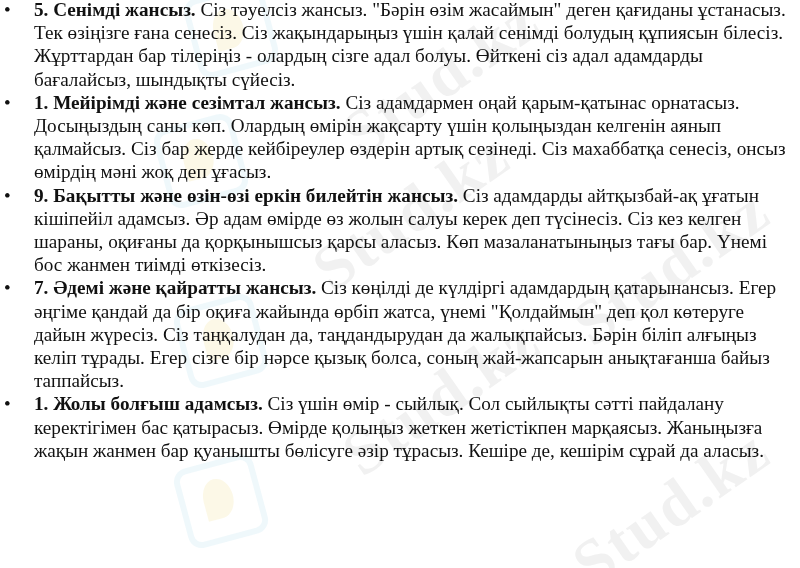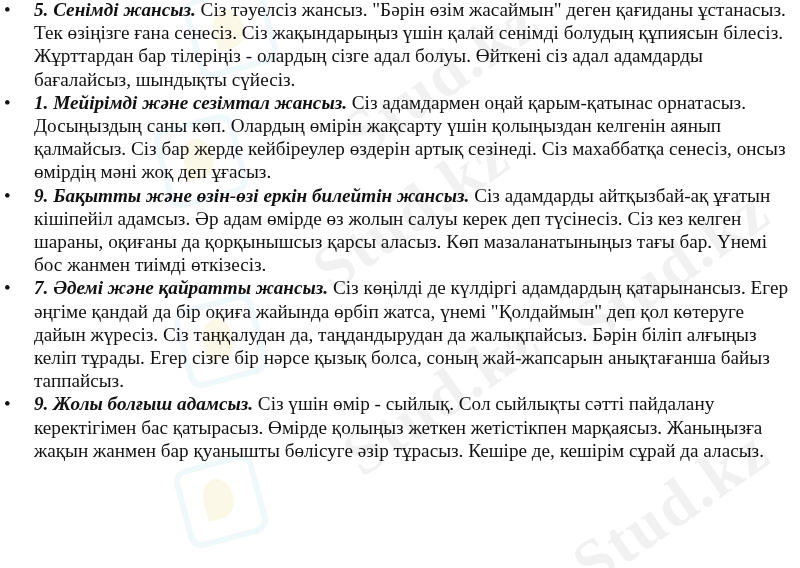--- a/index.html
+++ b/index.html
@@ -63,21 +63,20 @@
   }
   .item:first-child { margin-top: -2px; }
   .bullet {
     position: absolute;
     left: 4px;
     top: 0;
     font-size: 19px;
   }
   .lead {
     font-weight: bold;
-    font-style: italic;
   }
 </style>
 </head>
 <body>
 
 <div class="watermark-layer">
   <div class="wm-logo" style="left:190px;top:-10px;"></div>
   <div class="wm-text" style="left:330px;top:40px;">Stud.kz</div>
   <div class="wm-logo" style="left:160px;top:120px;"></div>
   <div class="wm-text" style="left:300px;top:175px;">Stud.kz</div>
@@ -100,15 +99,15 @@
   <li class="item">
     <span class="bullet">•</span>
     <span class="lead">9. Бақытты және өзін-өзі еркін билейтін жансыз.</span><span> Сіз адамдарды айтқызбай-ақ ұғатын кішіпейіл адамсыз. Әр адам өмірде өз жолын салуы керек деп түсінесіз. Сіз кез келген шараны, оқиғаны да қорқынышсыз қарсы аласыз. Көп мазаланатыныңыз тағы бар. Үнемі бос жанмен тиімді өткізесіз.</span>
   </li>
   <li class="item">
     <span class="bullet">•</span>
     <span class="lead">7. Әдемі және қайратты жансыз.</span><span> Сіз көңілді де күлдіргі адамдардың қатарынансыз. Егер әңгіме қандай да бір оқиға жайында өрбіп жатса, үнемі "Қолдаймын" деп қол көтеруге дайын жүресіз. Сіз таңқалудан да, таңдандырудан да жалықпайсыз. Бәрін біліп алғыңыз келіп тұрады. Егер сізге бір нәрсе қызық болса, соның жай-жапсарын анықтағанша байыз таппайсыз.</span>
   </li>
   <li class="item">
     <span class="bullet">•</span>
-    <span class="lead">9. Жолы болғыш адамсыз.</span><span> Сіз үшін өмір - сыйлық. Сол сыйлықты сәтті пайдалану керектігімен бас қатырасыз. Өмірде қолыңыз жеткен жетістікпен марқаясыз. Жаныңызға жақын жанмен бар қуанышты бөлісуге әзір тұрасыз. Кешіре де, кешірім сұрай да аласыз.</span>
+    <span class="lead">1. Жолы болғыш адамсыз.</span><span> Сіз үшін өмір - сыйлық. Сол сыйлықты сәтті пайдалану керектігімен бас қатырасыз. Өмірде қолыңыз жеткен жетістікпен марқаясыз. Жаныңызға жақын жанмен бар қуанышты бөлісуге әзір тұрасыз. Кешіре де, кешірім сұрай да аласыз.</span>
   </li>
 </ul>
 
 </body></html>

